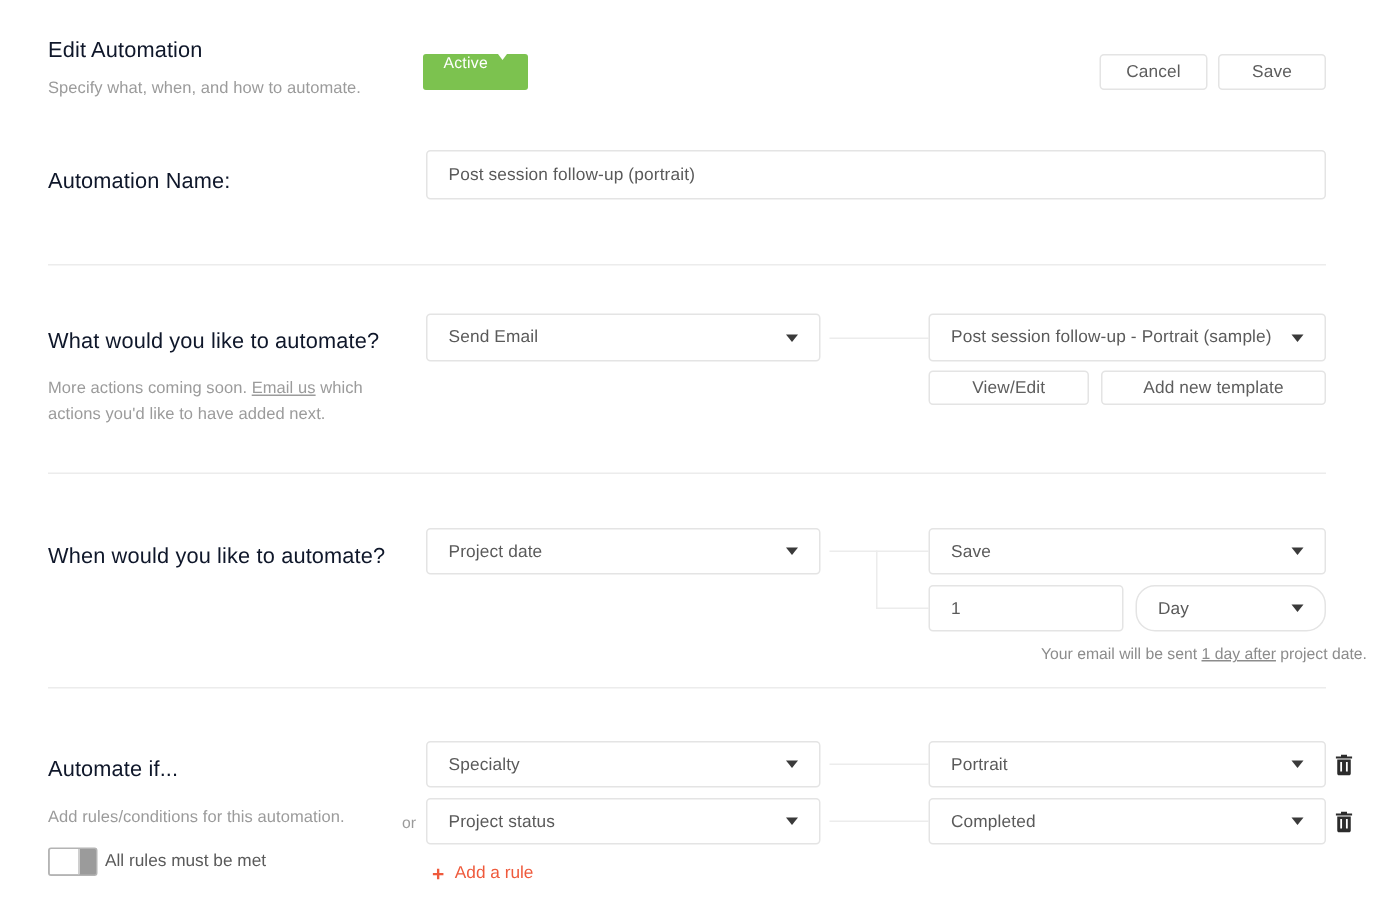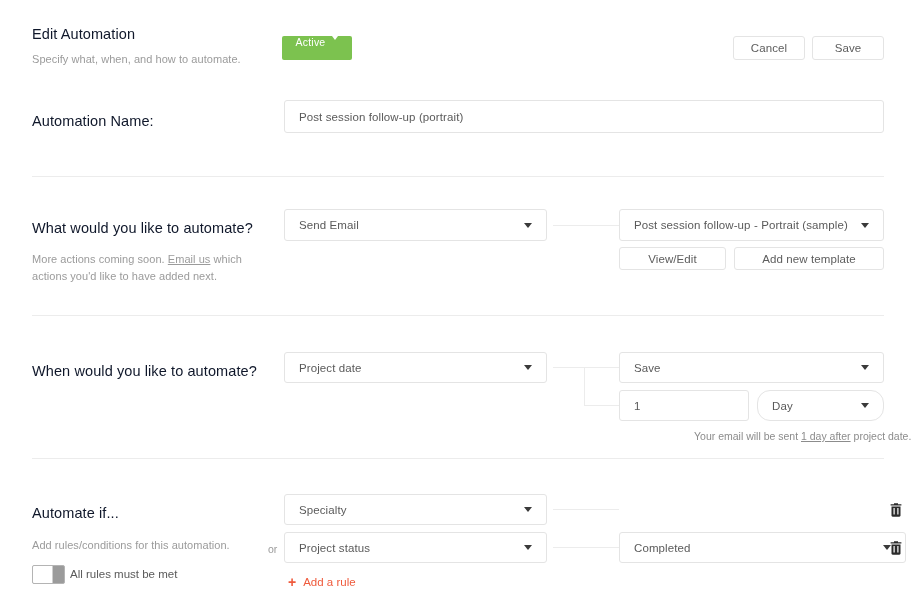--- a/index.html
+++ b/index.html
@@ -268,32 +268,36 @@
   </div>
   <div class="toggle-label">All rules must be met</div>
 
   <div class="or-label">or</div>
 
   <div class="field select" style="left:284px;top:494px;width:263px;height:31px;">
     <span class="val">Specialty</span>
     <span class="caret"></span>
   </div>
   <div class="conn conn-h" style="left:553px;top:509px;width:66px;"></div>
+  <div class="field select" style="left:619px;top:494px;width:265px;height:31px;">
+    <span class="val">Portrait</span>
+    <span class="caret"></span>
+  </div>
   <div class="trash" style="left:888px;top:502px;">
     <svg viewBox="0 0 16 16">
       <path fill="#2b2b2b" d="M6 1.2h4v1.1h3.4v1.3H2.6V2.3H6V1.2zM3.5 4.4h9v9.2c0 .7-.5 1.2-1.2 1.2H4.7c-.7 0-1.2-.5-1.2-1.2V4.4zm2 1.6v6.4h1.2V6H5.5zm3.8 0v6.4h1.2V6H9.3z"></path>
     </svg>
   </div>
 
   <div class="field select" style="left:284px;top:532px;width:263px;height:31px;">
     <span class="val">Project status</span>
     <span class="caret"></span>
   </div>
   <div class="conn conn-h" style="left:553px;top:547px;width:66px;"></div>
-  <div class="field select" style="left:619px;top:532px;width:287px;height:31px;">
+  <div class="field select" style="left:619px;top:532px;width:265px;height:31px;">
     <span class="val">Completed</span>
     <span class="caret"></span>
   </div>
   <div class="trash" style="left:888px;top:540px;">
     <svg viewBox="0 0 16 16">
       <path fill="#2b2b2b" d="M6 1.2h4v1.1h3.4v1.3H2.6V2.3H6V1.2zM3.5 4.4h9v9.2c0 .7-.5 1.2-1.2 1.2H4.7c-.7 0-1.2-.5-1.2-1.2V4.4zm2 1.6v6.4h1.2V6H5.5zm3.8 0v6.4h1.2V6H9.3z"></path>
     </svg>
   </div>
 
   <div class="add-rule">

